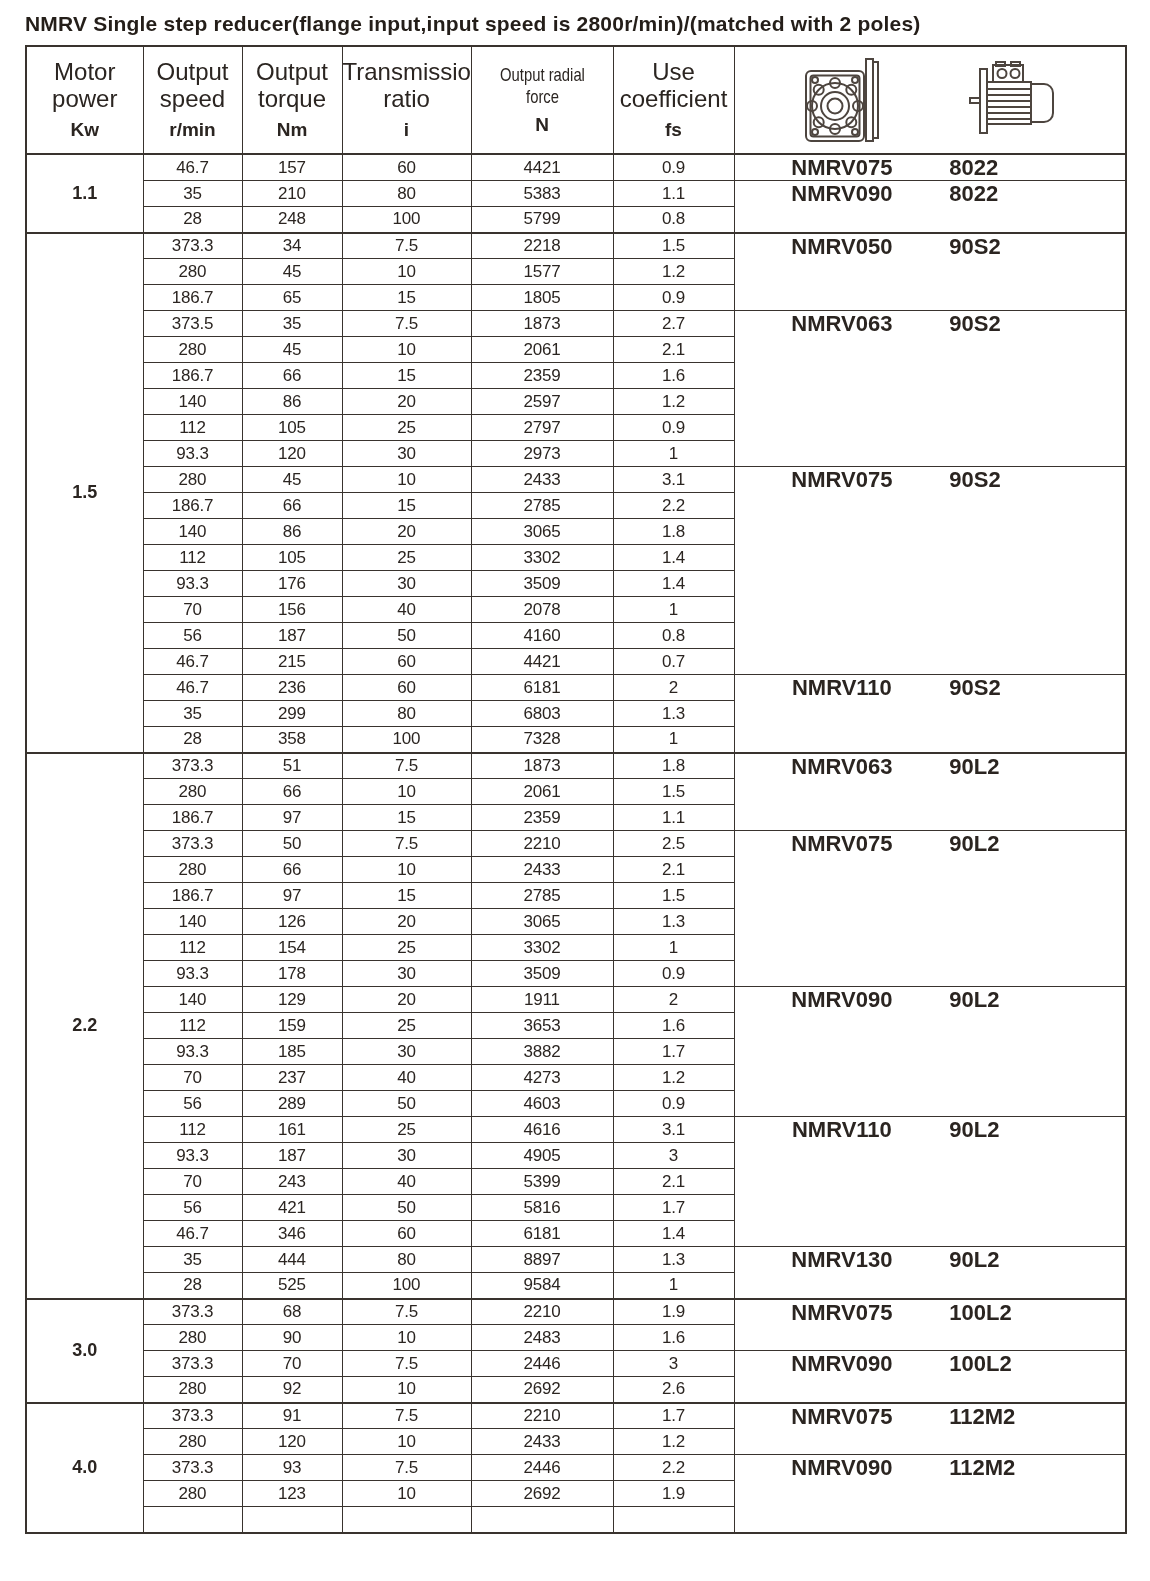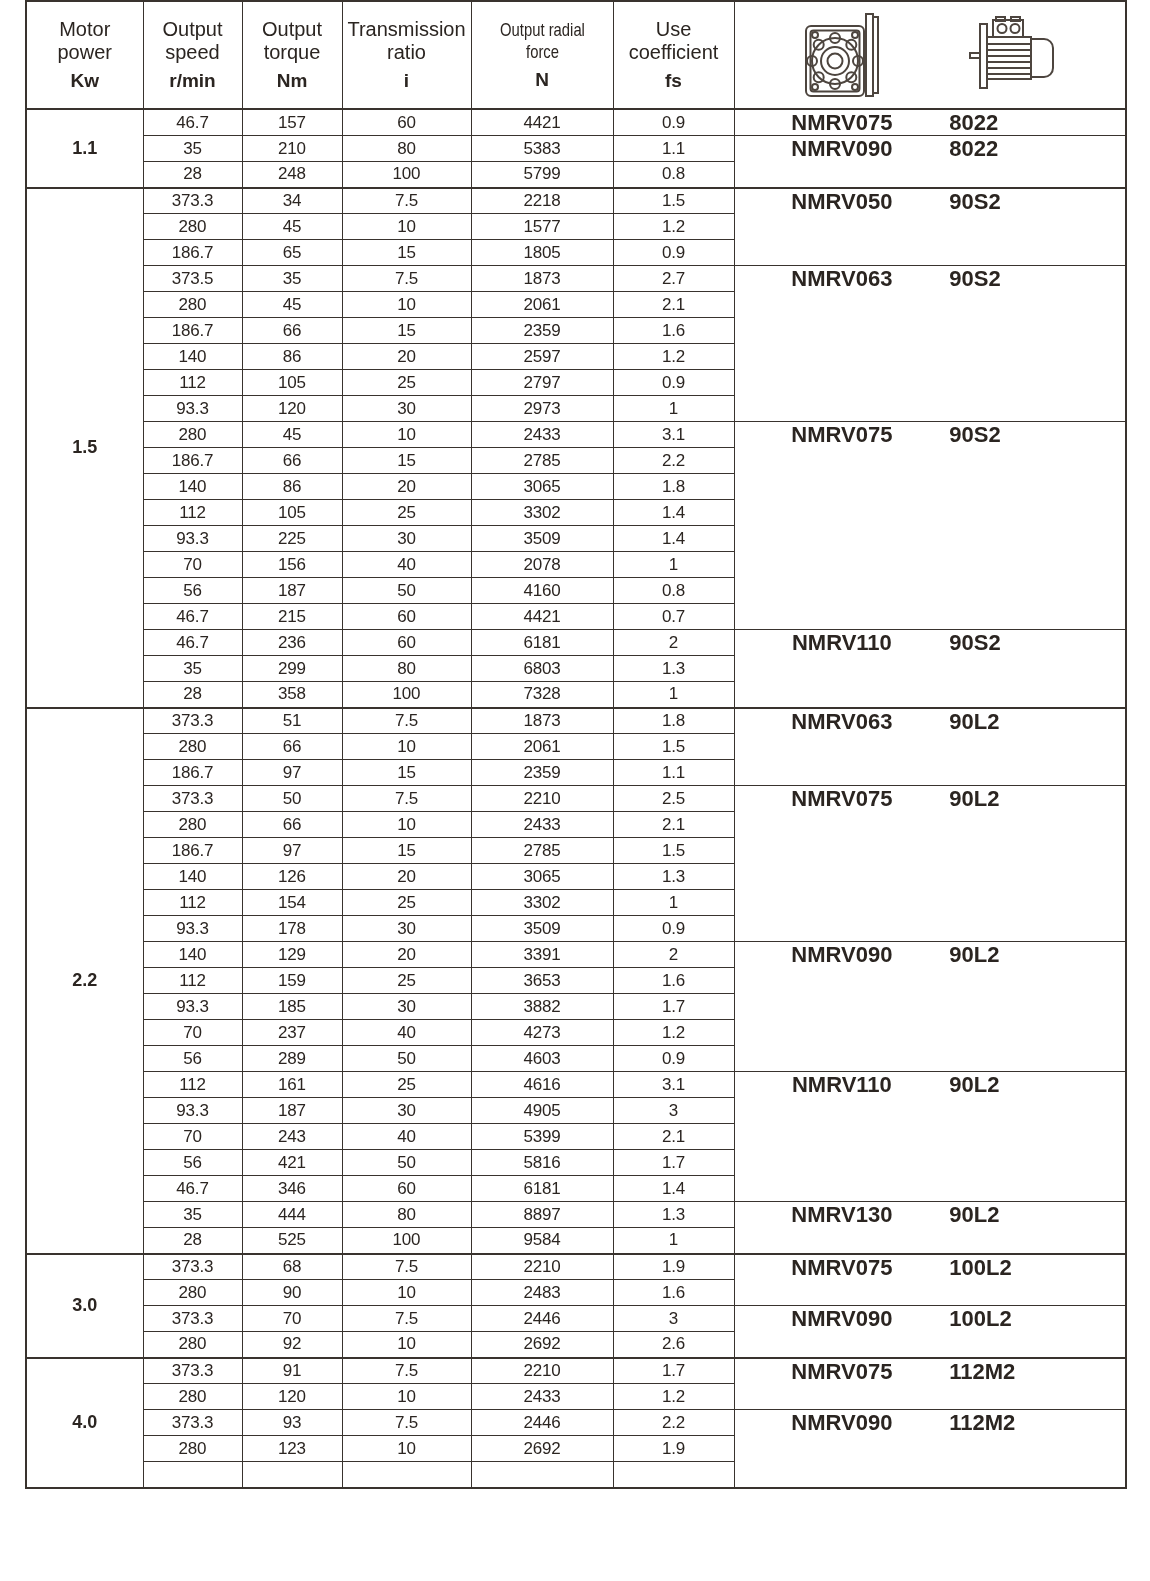--- a/index.html
+++ b/index.html
@@ -15,21 +15,21 @@
   table.spec{
     border-collapse:collapse;table-layout:fixed;
     margin-left:25px;width:1100px;
     border:2px solid #39332e;
   }
   .spec th,.spec td{border:1px solid #39332e;overflow:hidden;}
   .spec thead th{
     height:106px;vertical-align:middle;text-align:center;
     font-weight:normal;padding:0;border-bottom:2px solid #39332e;
   }
-  .h-label{font-size:20px;line-height:1.12;white-space:pre-line;color:#2b2521;}
+  .h-label{font-size:24px;line-height:1.12;white-space:pre-line;color:#2b2521;}
   .h-label.condensed{transform:scaleX(0.78);transform-origin:50% 50%;font-size:19px;}
   .h-unit{font-size:19px;font-weight:bold;margin-top:7px;}
   tbody tr{height:26px;}
   td.data-cell{
     text-align:center;font-size:17px;padding:0;
     letter-spacing:-0.2px;white-space:nowrap;
   }
   td.power-cell{
     text-align:center;vertical-align:middle;
     font-weight:bold;font-size:18px;
@@ -42,20 +42,21 @@
   .reducer-model,.motor-model{
     display:inline-block;font-weight:bold;font-size:22px;line-height:25px;
   }
   tr.section-start td{border-top:2px solid #39332e;}
   .drawing{display:block;margin:0 auto;}
 </style>
 </head>
 <body>
 
 <div>
+  <div class="title">NMRV Single step reducer(flange input,input speed is 2800r/min)/(matched with 2 poles)</div>
 
   <table class="spec">
     <colgroup>
       <col style="width:117px">
         <col style="width:99px">
         <col style="width:100px">
       <col style="width:129px">
         <col style="width:142px">
         <col style="width:121px">
       <col style="width:392px">
@@ -284,21 +285,21 @@
         </tr>
         <tr>
           <td class="data-cell">112</td>
           <td class="data-cell">105</td>
           <td class="data-cell">25</td>
           <td class="data-cell">3302</td>
           <td class="data-cell">1.4</td>
         </tr>
         <tr>
           <td class="data-cell">93.3</td>
-          <td class="data-cell">225</td>
+          <td class="data-cell">176</td>
           <td class="data-cell">30</td>
           <td class="data-cell">3509</td>
           <td class="data-cell">1.4</td>
         </tr>
         <tr>
           <td class="data-cell">70</td>
           <td class="data-cell">156</td>
           <td class="data-cell">40</td>
           <td class="data-cell">2078</td>
           <td class="data-cell">1</td>
@@ -420,21 +421,21 @@
           <td class="data-cell">93.3</td>
           <td class="data-cell">178</td>
           <td class="data-cell">30</td>
           <td class="data-cell">3509</td>
           <td class="data-cell">0.9</td>
         </tr>
         <tr>
           <td class="data-cell">140</td>
           <td class="data-cell">129</td>
           <td class="data-cell">20</td>
-          <td class="data-cell">3391</td>
+          <td class="data-cell">1911</td>
           <td class="data-cell">2</td>
           <td class="models-cell" rowspan="5">
             <div class="models-split">
               <div class="m-left"><span class="reducer-model">NMRV090</span></div>
               <div class="m-mid"><span class="motor-model">90L2</span></div>
               <div class="m-right"></div>
             </div>
           </td>
         </tr>
         <tr>

